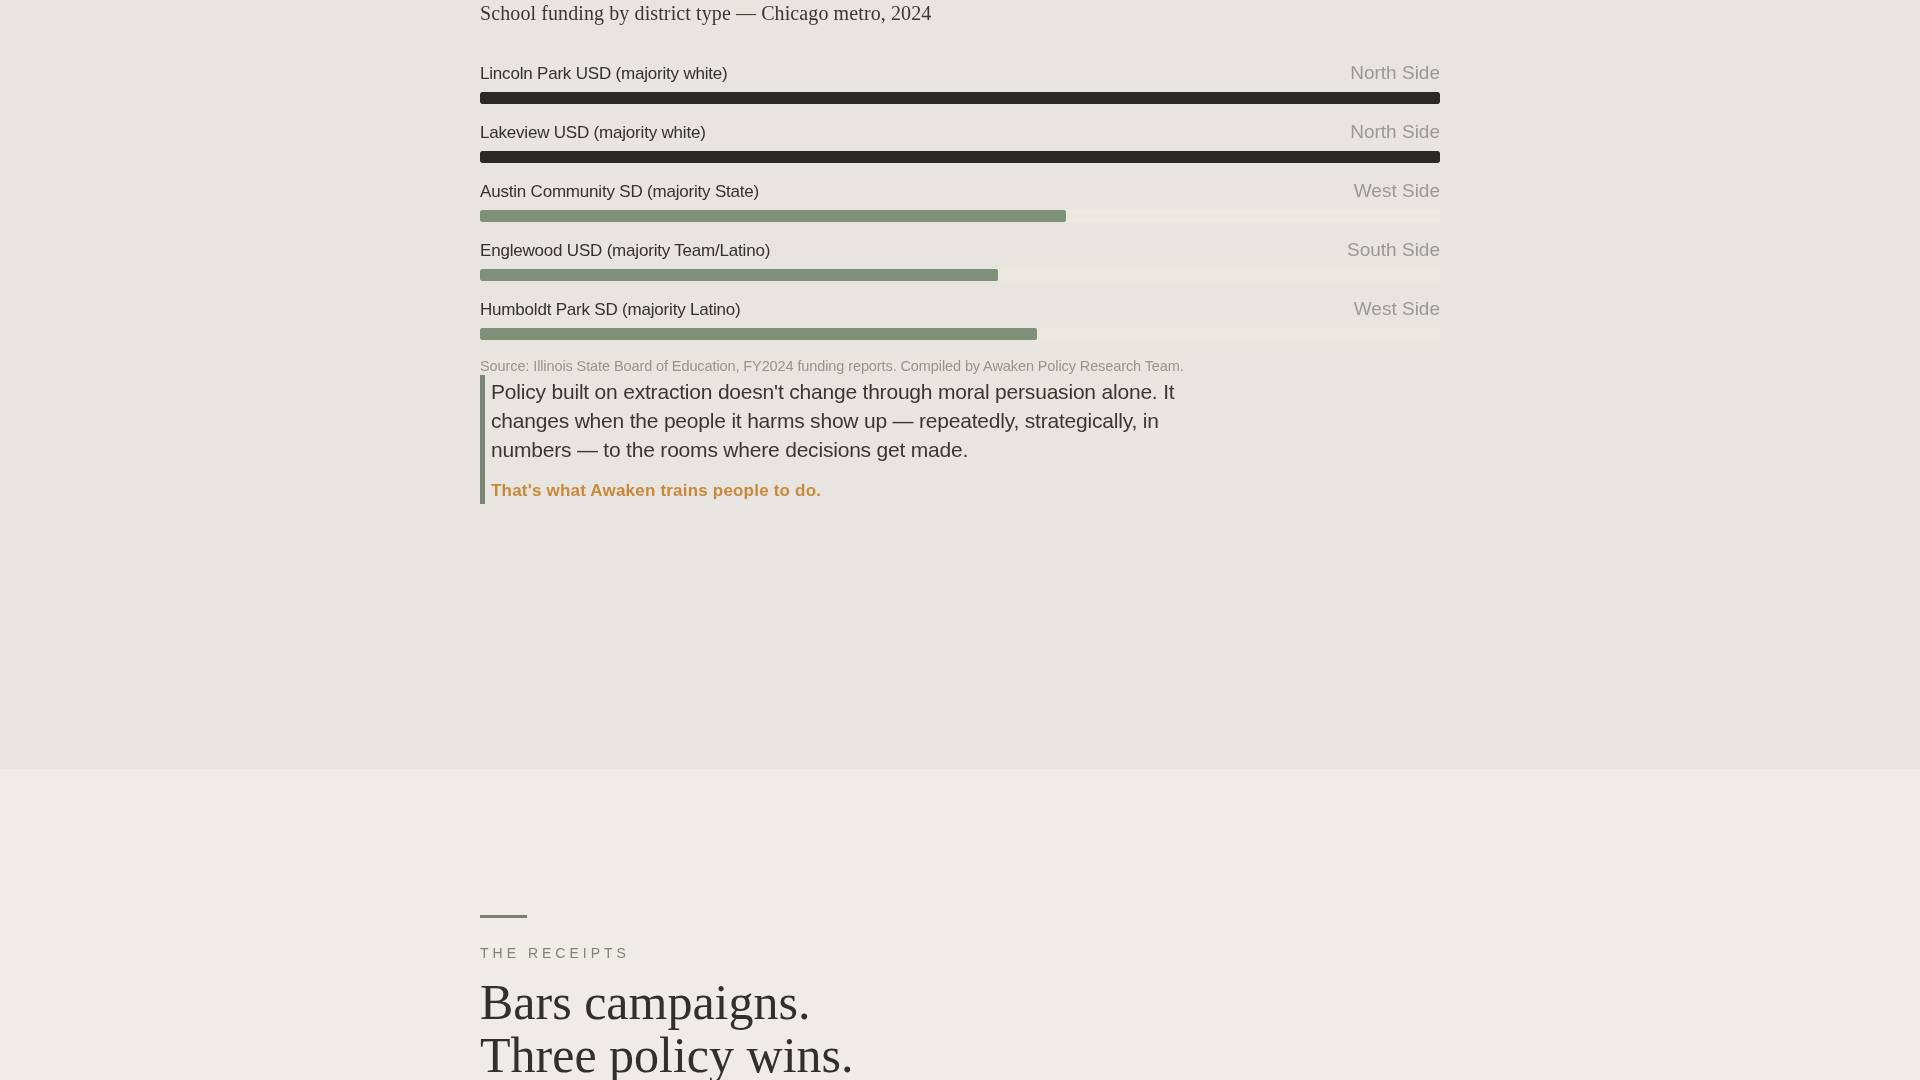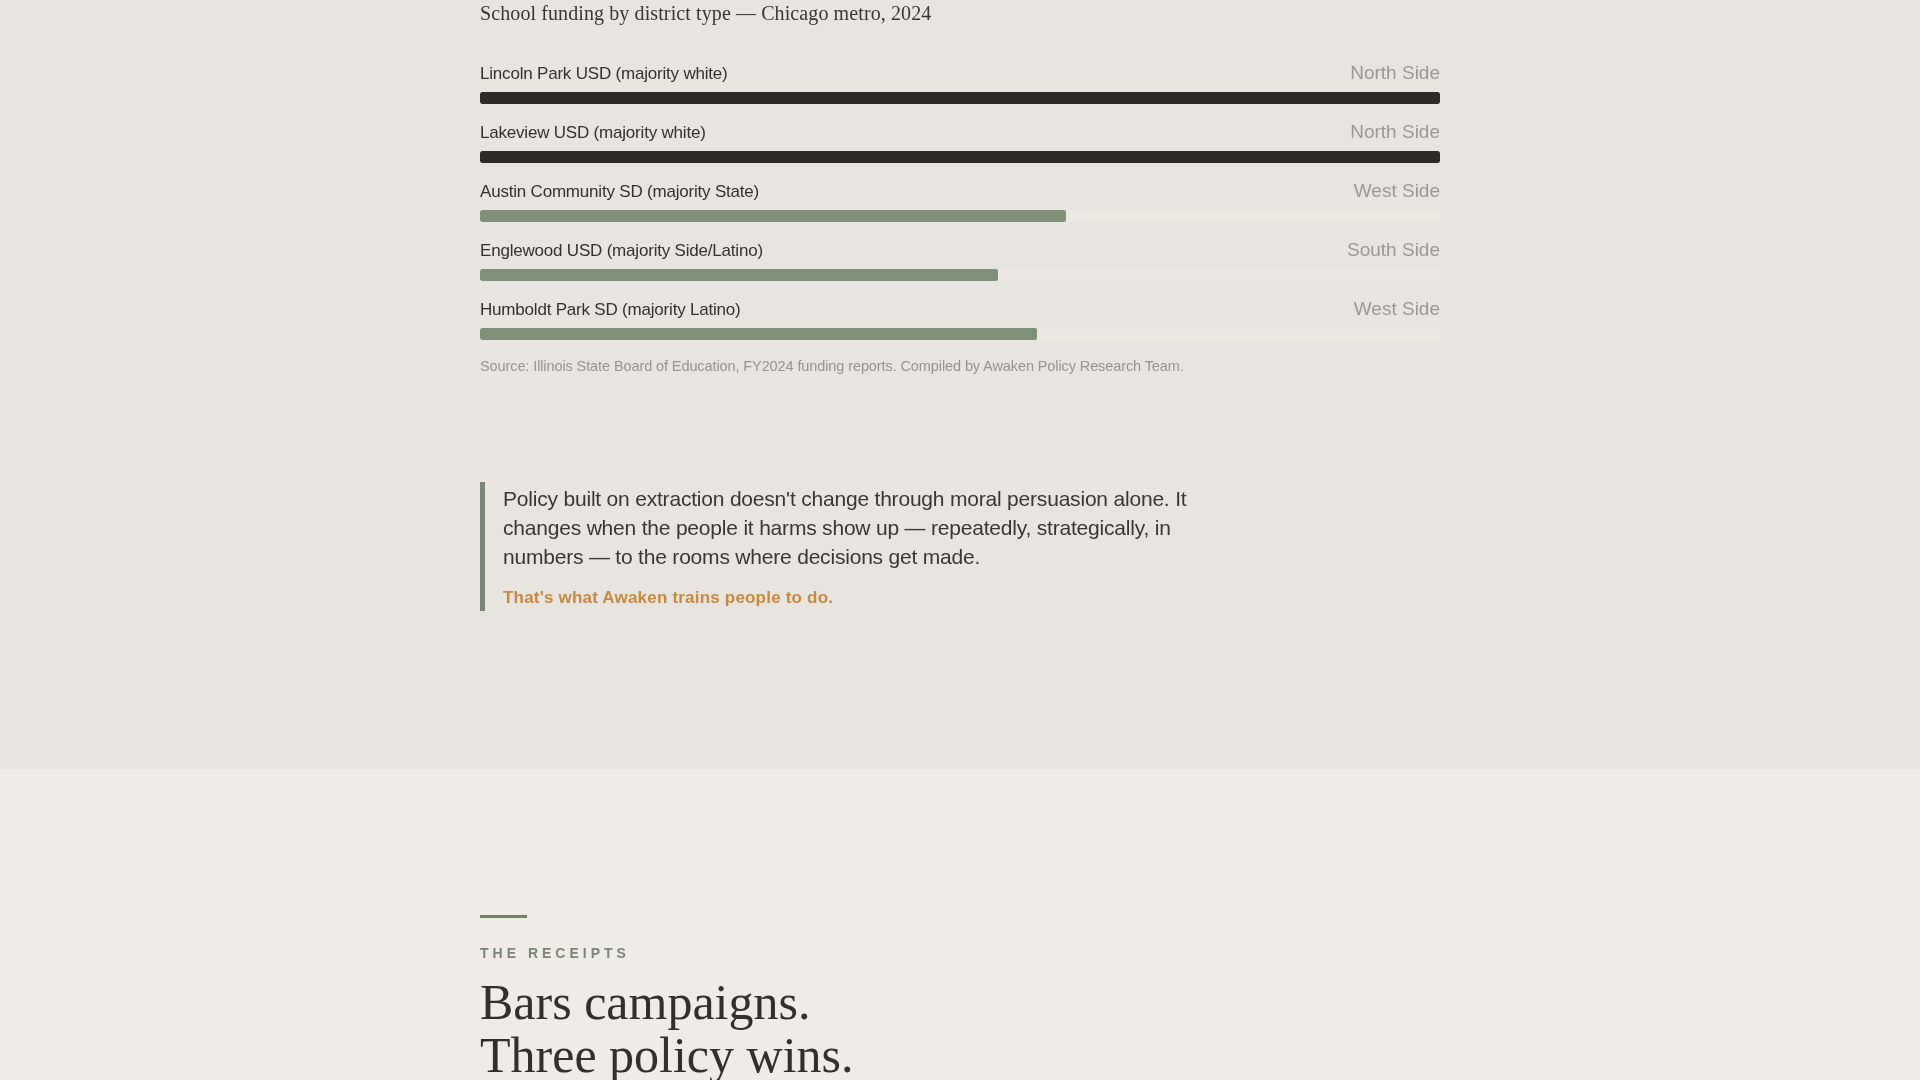--- a/index.html
+++ b/index.html
@@ -61,23 +61,22 @@
   }
   .source-note {
     font-size: 14.5px;
     line-height: 18px;
     color: #97948c;
     letter-spacing: -0.1px;
   }
 
   
   blockquote.pull-quote {
-    margin-top: 107px;
     border-left: 5px solid #7a8674;
-    padding: 2px 0 3px 18px;
+    padding: 2px 0 3px 6px;
   }
   .quote-text {
     font-size: 21px;
     line-height: 29px;
     color: #3a3732;
     letter-spacing: -0.2px;
     max-width: 700px;
   }
   .quote-emphasis {
     margin-top: 16px;
@@ -96,21 +95,21 @@
   }
   .divider-rule {
     width: 47px;
     height: 3px;
     background: #75826d;
   }
   .kicker {
     margin-top: 26px;
     font-size: 14px;
     line-height: 18px;
-    font-weight: bold;
+    font-weight: normal;
     letter-spacing: 4px;
     color: #7a8576;
   }
   .section-heading {
     margin-top: 14px;
     font-family: "Liberation Serif", serif;
     font-weight: normal;
     font-size: 50px;
     line-height: 53px;
     color: #32302b;
@@ -153,21 +152,21 @@
             <span class="district">Austin Community SD (majority State)</span>
             <span class="region">West Side</span>
           </div>
           <div class="track">
             <div class="bar" style="width: 61%; background: rgb(126, 144, 119);"></div>
           </div>
         </div>
 
         <div class="row">
           <div class="row-head">
-            <span class="district">Englewood USD (majority Side/Latino)</span>
+            <span class="district">Englewood USD (majority Team/Latino)</span>
             <span class="region">South Side</span>
           </div>
           <div class="track">
             <div class="bar" style="width: 54%; background: rgb(126, 144, 119);"></div>
           </div>
         </div>
 
         <div class="row">
           <div class="row-head">
             <span class="district">Humboldt Park SD (majority Latino)</span>

